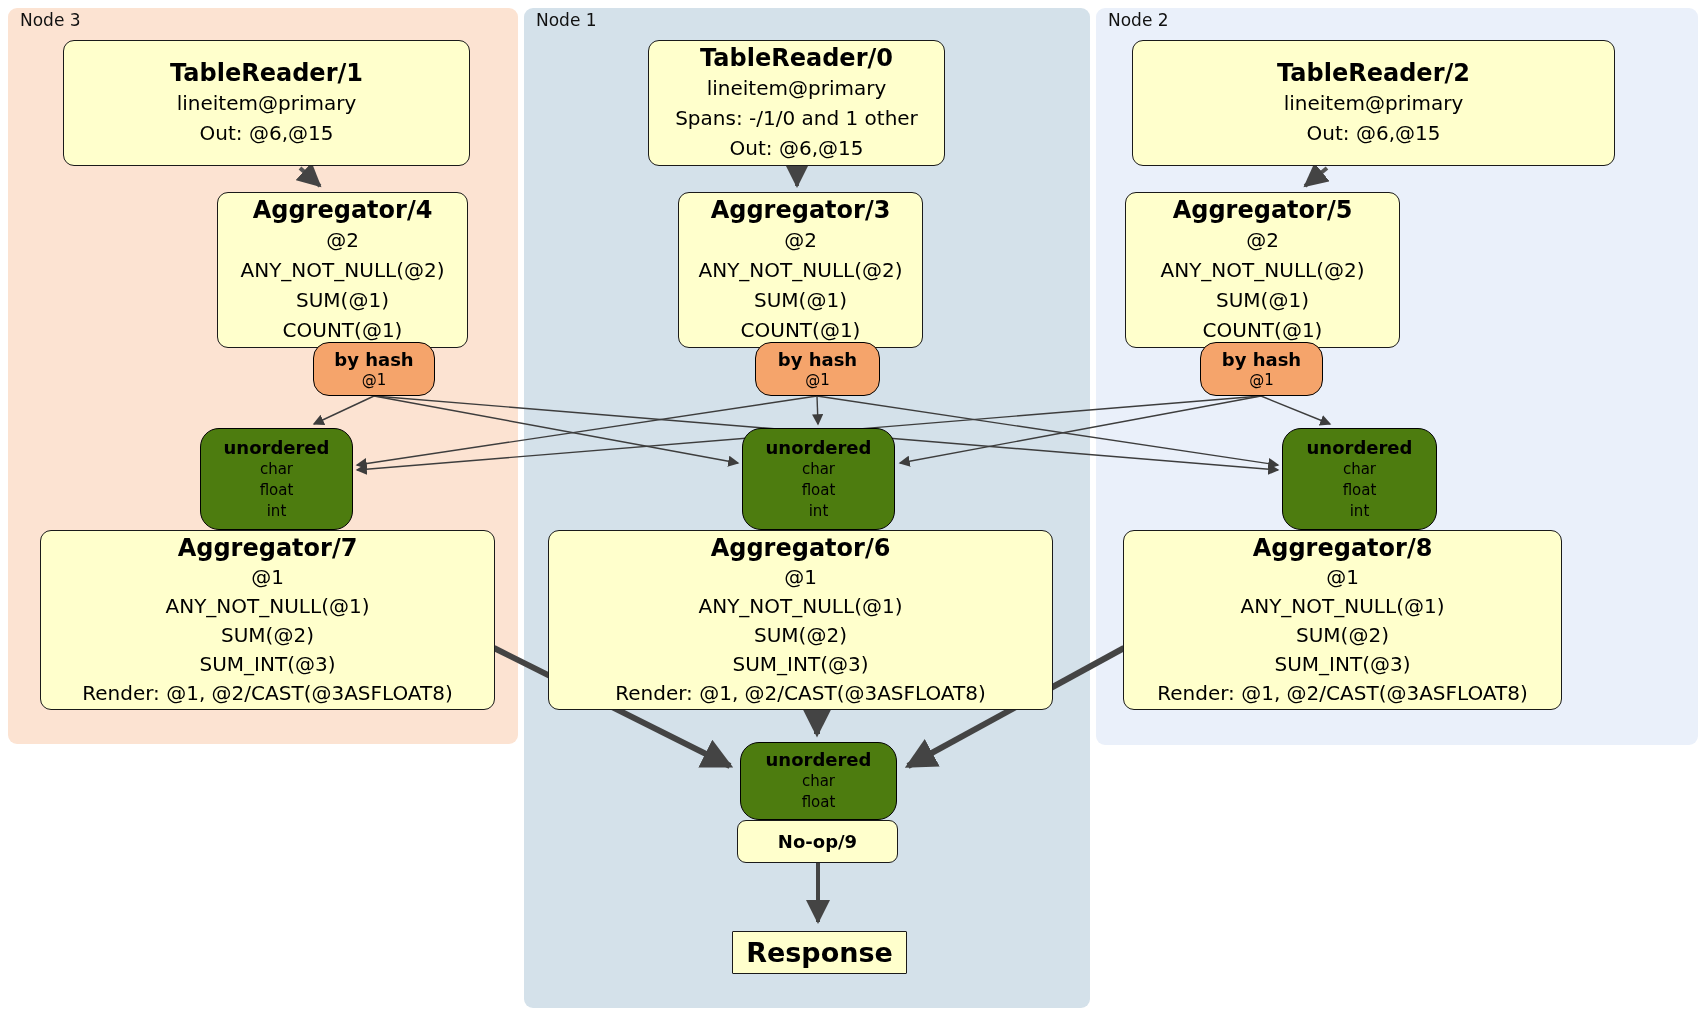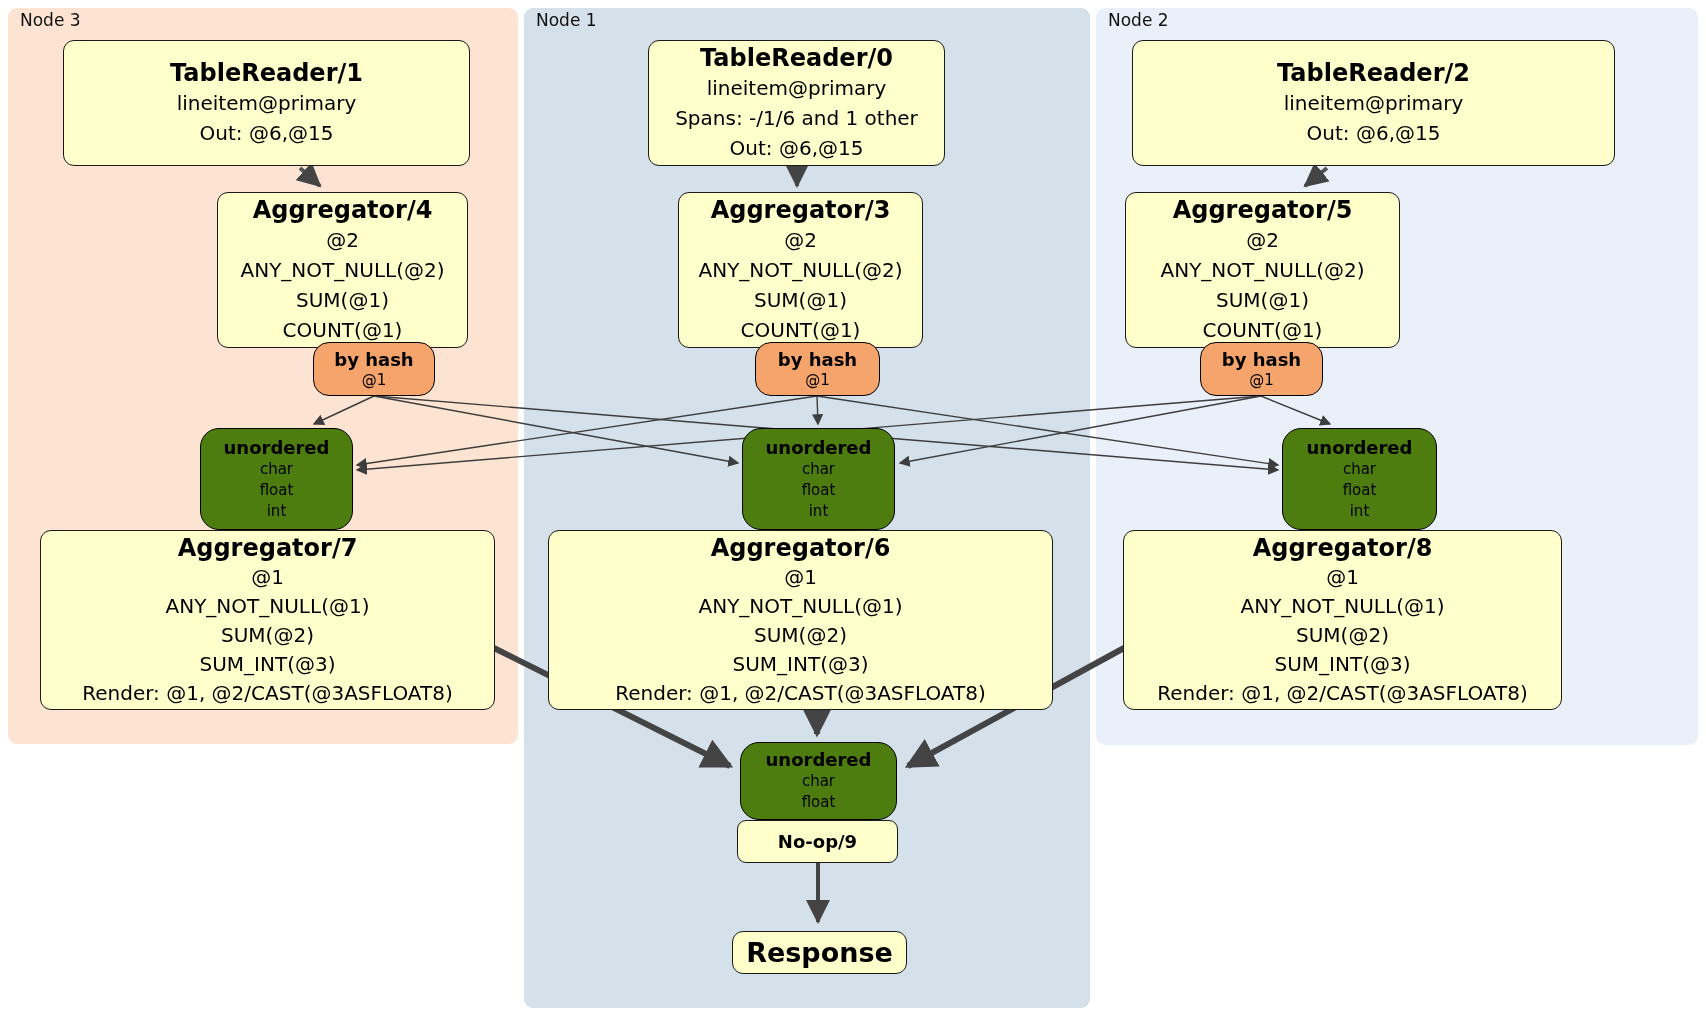--- a/index.html
+++ b/index.html
@@ -83,21 +83,21 @@
     <div class="t-big">TableReader/1</div>
     <div class="lines-lg">
         <div class="line">lineitem@primary</div>
         <div class="line">Out: @6,@15</div>
       </div>
   </div>
   <div class="box proc" style="left:648px;top:40px;width:297px;height:126px;">
     <div class="t-big">TableReader/0</div>
     <div class="lines-lg">
         <div class="line">lineitem@primary</div>
-        <div class="line">Spans: -/1/6 and 1 other</div>
+        <div class="line">Spans: -/1/0 and 1 other</div>
         <div class="line">Out: @6,@15</div>
       </div>
   </div>
   <div class="box proc" style="left:1132px;top:40px;width:483px;height:126px;">
     <div class="t-big">TableReader/2</div>
     <div class="lines-lg">
         <div class="line">lineitem@primary</div>
         <div class="line">Out: @6,@15</div>
       </div>
   </div>
@@ -204,17 +204,17 @@
     <div class="lines-sm">
         <div class="line">char</div>
         <div class="line">float</div>
       </div>
   </div>
 
   <div class="box proc" style="left:737px;top:820px;width:161px;height:43px;border-radius:9px;">
     <div style="font-weight:bold;font-size:18px;">No-op/9</div>
   </div>
 
-  <div class="box proc" style="left:732px;top:931px;width:175px;height:43px;border-radius:11px;">
+  <div class="box proc" style="left:732px;top:931px;width:175px;height:43px;border-radius:1px;">
     <div style="font-weight:bold;font-size:27px;">Response</div>
   </div>
 
 </div>
 
 </body></html>

